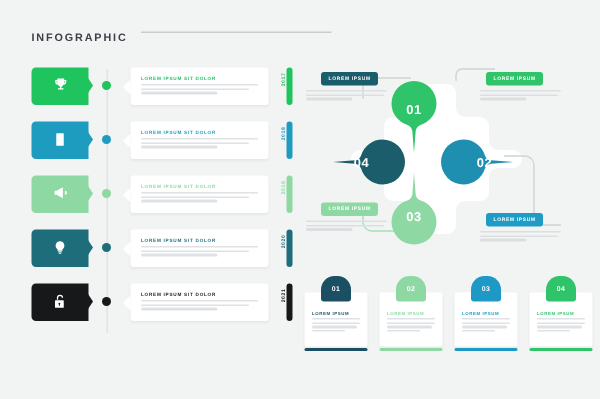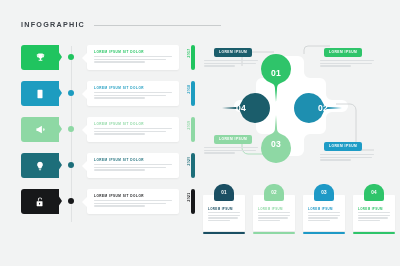--- a/index.html
+++ b/index.html
@@ -6,21 +6,21 @@
   body{
     width:400px;height:266px;
     background:#f2f3f3;
     font-family:"Liberation Sans", sans-serif;
     overflow:hidden;
     position:relative;
   }
   .page{position:absolute;inset:0;background:#f2f3f3;}
 
   
-  .header{position:absolute;left:21px;top:20px;display:flex;align-items:center;width:200px;}
+  .header{position:absolute;left:21px;top:20px;display:flex;align-items:flex-start;width:200px;}
   .header-title{
     font-size:7.2px;font-weight:bold;letter-spacing:1.25px;color:#3c4148;white-space:nowrap;
   }
   .header-rule{height:1px;background:#c9cccd;flex:1;margin-left:9px;margin-top:1px;}
 
   
   .timeline{position:absolute;left:21px;top:44px;width:175px;height:180px;}
   .tl-axis{position:absolute;left:50px;top:2px;width:1px;height:176px;background:#e0e2e3;}
   .tl-row{position:absolute;left:0;width:175px;height:27px;display:flex;align-items:center;}
 

